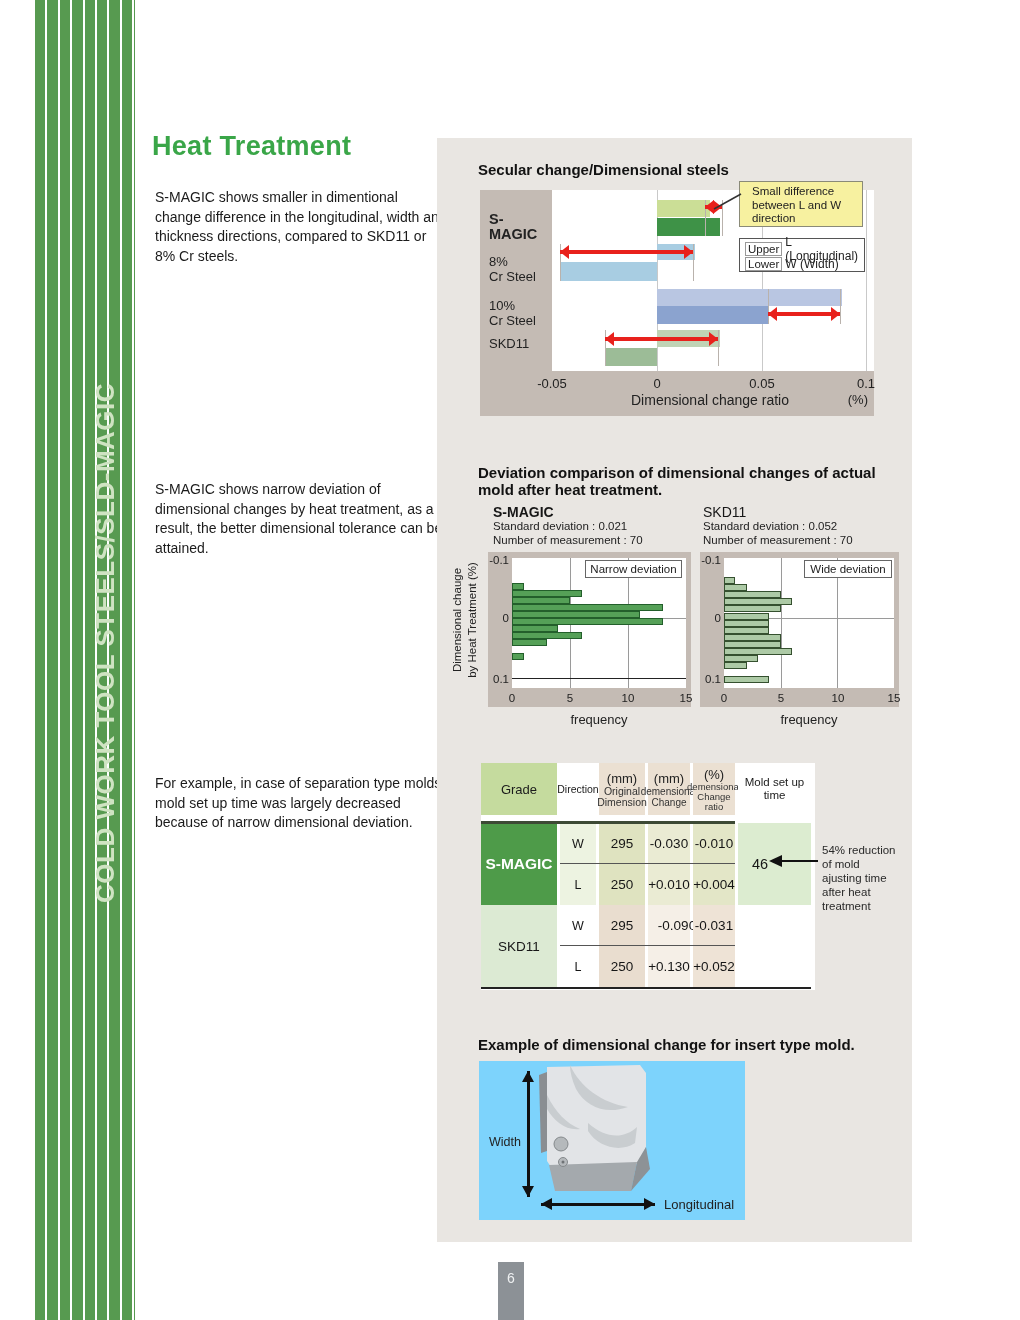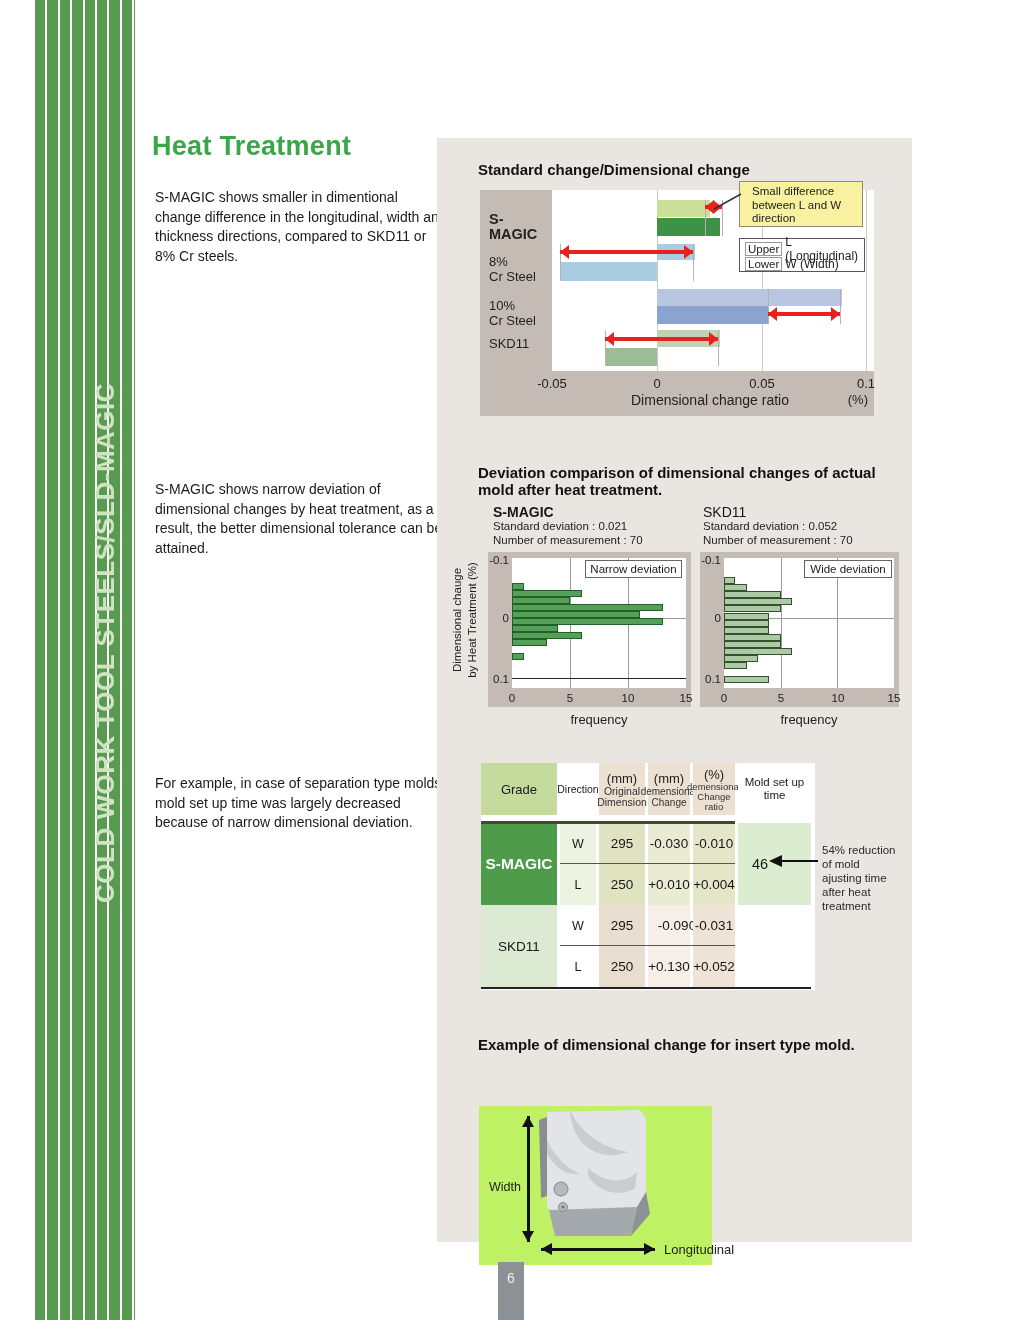--- a/index.html
+++ b/index.html
@@ -72,21 +72,21 @@
   .tline { position:absolute; background:#3d4a35; }
   .u { font-size:13px; color:#222; }
   .ul { font-size:9.5px; line-height:10px; color:#333; }
 
   .note { left:822px; top:843px; width:104px; font-size:11.5px; line-height:14px; color:#2a2a2a; }
   .note-line { left:781px; top:860px; width:37px; height:2px; background:#111; }
   .note-head { left:769px; top:855px; width:0; height:0; border-top:6px solid transparent;
     border-bottom:6px solid transparent; border-right:13px solid #111; }
 
   
-  .exbox { left:479px; top:1106px; width:233px; height:159px; background:#bef264; }
+  .exbox { left:479px; top:1061px; width:266px; height:159px; background:#7dd3fc; }
   .barrow-h { position:absolute; height:3px; background:#111; }
   .barrow-h::before { content:''; position:absolute; left:0; top:-5px; border-top:6.5px solid transparent;
     border-bottom:6.5px solid transparent; border-right:11px solid #111; }
   .barrow-h::after { content:''; position:absolute; right:0; top:-5px; border-top:6.5px solid transparent;
     border-bottom:6.5px solid transparent; border-left:11px solid #111; }
   .barrow-v { position:absolute; width:3px; background:#111; }
   .barrow-v::before { content:''; position:absolute; top:0; left:-5px; border-left:6.5px solid transparent;
     border-right:6.5px solid transparent; border-bottom:11px solid #111; }
   .barrow-v::after { content:''; position:absolute; bottom:0; left:-5px; border-left:6.5px solid transparent;
     border-right:6.5px solid transparent; border-top:11px solid #111; }
@@ -100,21 +100,21 @@
 <div class="abs band"></div>
 <div class="abs band-text">COLD WORK TOOL STEELS/SLD-MAGIC</div>
 
 <div class="abs page-title">Heat Treatment</div>
 <div class="abs para" style="top:188px;">S-MAGIC shows smaller in dimentional change difference in the longitudinal, width and thickness directions, compared to SKD11 or 8% Cr steels.</div>
 <div class="abs para" style="top:480px;">S-MAGIC shows narrow deviation of dimensional changes by heat treatment, as a result, the better dimensional tolerance can be attained.</div>
 <div class="abs para" style="top:774px;">For example, in case of separation type molds, mold set up time was largely decreased because of narrow dimensional deviation.</div>
 
 <div class="abs panel"></div>
 
-<div class="abs sec-title" style="left:478px;top:161px;">Standard change/Dimensional change</div>
+<div class="abs sec-title" style="left:478px;top:161px;">Secular change/Dimensional steels</div>
 
 <div class="abs fig1">
   <div class="fig1-plot" id="c1-plot">
     <div class="gridv" style="left:105px;"></div>
     <div class="gridv" style="left:210px;"></div>
     <div class="gridv" style="left:314px;"></div>
   <div class="c1-bar" style="left: 105px; top: 10px; width: 52.5px; height: 17px; background: rgb(203, 222, 150);"></div>
       <div class="c1-bar" style="left: 105px; top: 28px; width: 63px; height: 18px; background: rgb(62, 146, 71);"></div>
       <div class="guide" style="left: 153.3px; top: 10px; height: 36px;"></div>
       <div class="guide" style="left: 170.1px; top: 10px; height: 36px;"></div>

